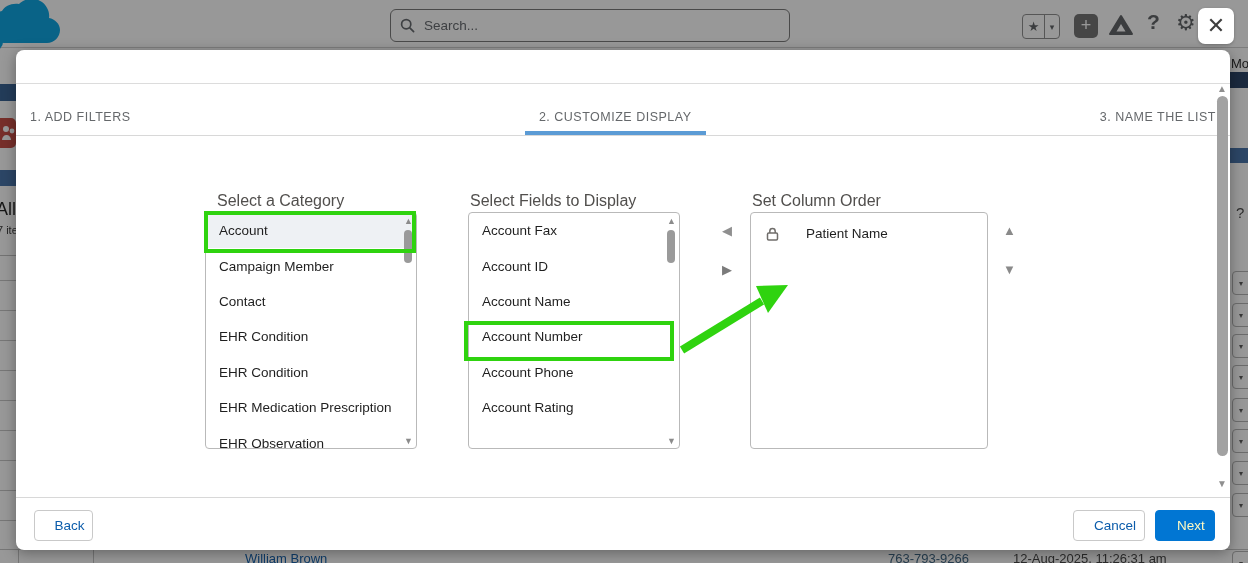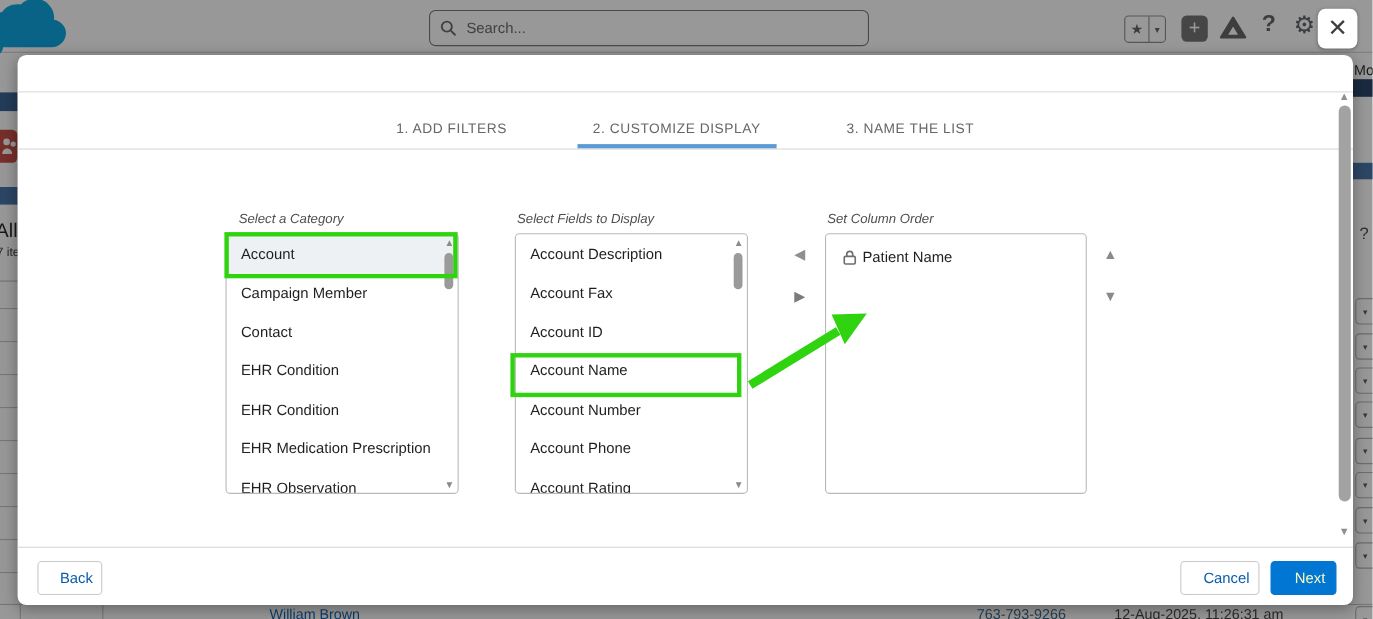--- a/index.html
+++ b/index.html
@@ -42,35 +42,35 @@
 
   
   .overlay { position:absolute; inset:0; background:rgba(20,20,20,0.44); z-index:5; }
 
   
   .close-btn { position:absolute; left:1198px; top:8px; width:36px; height:36px; background:#fff; border:none; border-radius:7px; font-size:22px; color:#3e3e3e; display:flex; align-items:center; justify-content:center; cursor:pointer; z-index:20; box-shadow:0 1px 3px rgba(0,0,0,.25); font-family:"Liberation Sans",sans-serif; }
 
   
   .modal { position:absolute; left:16px; top:50px; width:1214px; height:500px; background:#fff; border-radius:8px; box-shadow:0 3px 14px rgba(0,0,0,.35); z-index:10; }
   .m-topline { position:absolute; left:0; top:33px; width:100%; height:1px; background:#dcdcdc; }
-  .tabs { position:absolute; left:0; top:54px; width:100%; height:31px; display:flex; justify-content:center; gap:50px; }
+  .tabs { position:absolute; left:0; top:54px; width:100%; height:31px; display:flex; justify-content:space-between; gap:50px; }
   .tab { position:relative; height:31px; padding:6px 14px 0; font-size:12.5px; letter-spacing:.5px; color:#65686b; cursor:pointer; }
   .tab.active::after { content:""; position:absolute; left:0; right:0; bottom:0; height:4px; background:#5b9bd5; }
   .tabline { position:absolute; left:0; top:85px; width:100%; height:1px; background:#d8d8d8; }
 
-  .box-label { position:absolute; font-size:12px; color:#514f4d;font-style:italic; }
+  .box-label { position:absolute; font-size:16px; color:#514f4d; }
   .listbox { position:absolute; top:162px; width:212px; height:237px; border:1px solid #b9b9b9; border-radius:4px; background:#fff; overflow:hidden; }
   .litem { height:35.4px; display:flex; align-items:center; padding-left:13px; font-size:13.5px; color:#1f1f1f; cursor:pointer; }
   .litem.sel { background:#eef1f4; }
   .sb-up { position:absolute; right:3px; top:3px; font-size:9px; color:#8b8b8b; cursor:pointer; }
   .sb-thumb { position:absolute; right:4px; top:17px; width:8px; height:33px; background:#9a9a9a; border-radius:4px; cursor:pointer; }
   .sb-down { position:absolute; right:3px; bottom:2px; font-size:9px; color:#8b8b8b; cursor:pointer; }
 
   .orderbox { position:absolute; left:734px; top:162px; width:238px; height:237px; border:1px solid #b9b9b9; border-radius:4px; background:#fff; }
-  .oitem { display:flex; align-items:center; gap:5px; padding:13px 0 0 15px; font-size:13.5px; color:#1f1f1f; cursor:pointer; }
+  .oitem { display:flex; align-items:center; gap:27px; padding:13px 0 0 15px; font-size:13.5px; color:#1f1f1f; cursor:pointer; }
 
   .mv { position:absolute; font-size:13px; color:#8f8f8f; cursor:pointer; line-height:1; }
   .ord { position:absolute; font-size:13px; color:#8a8a8a; cursor:pointer; line-height:1; }
 
   .m-sb-up { position:absolute; left:1201px; top:33px; font-size:10px; color:#8f8f8f; cursor:pointer; }
   .m-sb-thumb { position:absolute; left:1201px; top:46px; width:11px; height:360px; background:#a2a2a2; border-radius:6px; cursor:pointer; }
   .m-sb-down { position:absolute; left:1201px; top:428px; font-size:10px; color:#8f8f8f; cursor:pointer; }
 
   .f-line { position:absolute; left:0; top:447px; width:100%; height:1px; background:#d8d8d8; }
   .btn { position:absolute; top:460px; height:31px; border-radius:4px; font-size:13.5px; display:flex; align-items:center; justify-content:center; cursor:pointer; font-family:"Liberation Sans",sans-serif;padding-left:12px; }
@@ -181,21 +181,20 @@
       <div class="litem">EHR Condition</div>
       <div class="litem">EHR Medication Prescription</div>
       <div class="litem">EHR Observation</div>
       <div class="sb-up">▲</div>
       <div class="sb-thumb"></div>
       <div class="sb-down">▼</div>
     </div>
 
     <div class="box-label" style="left:454px; top:142px">Select Fields to Display</div>
     <div class="listbox" style="left:452px">
-      <div class="litem">Account Description</div>
       <div class="litem">Account Fax</div>
       <div class="litem">Account ID</div>
       <div class="litem">Account Name</div>
       <div class="litem">Account Number</div>
       <div class="litem">Account Phone</div>
       <div class="litem">Account Rating</div>
       <div class="sb-up">▲</div>
       <div class="sb-thumb"></div>
       <div class="sb-down">▼</div>
     </div>

